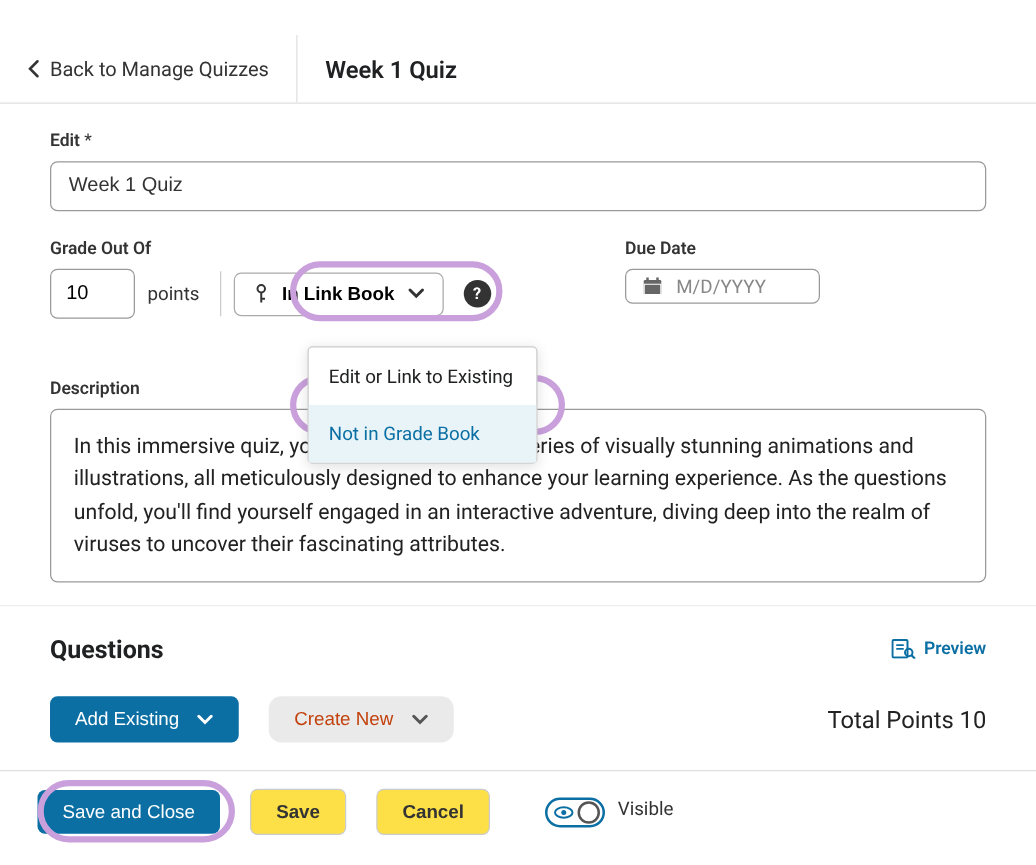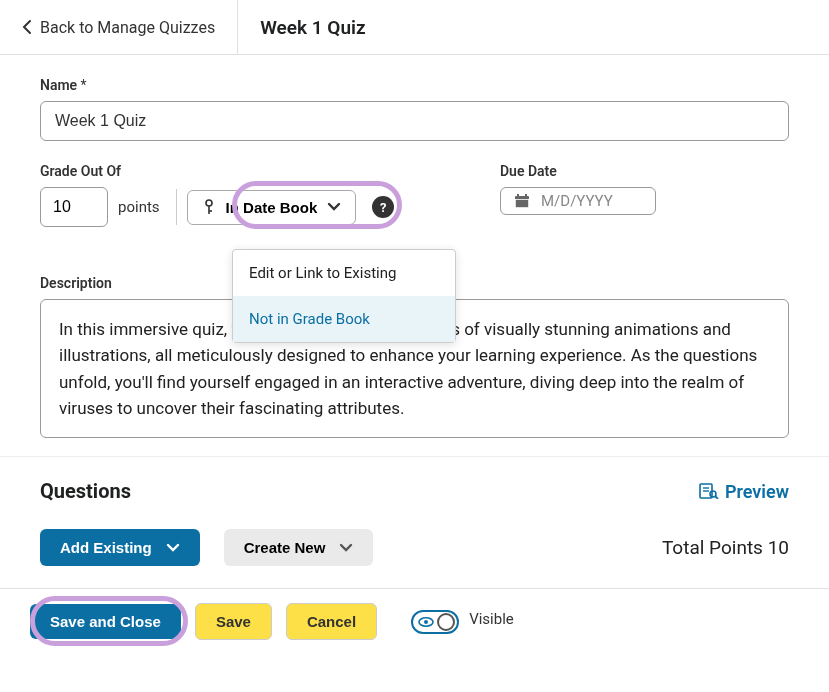--- a/index.html
+++ b/index.html
@@ -9,20 +9,21 @@
     font-size: 14px;
     color: #202122;
     background: #fff;
     width: 829px;
   }
   .topbar {
     display: flex;
     align-items: center;
     border-bottom: 1px solid #e0e0e0;
     height: 55px;
+    margin-top: 28px;
   }
   .back-link {
     display: flex;
     align-items: center;
     gap: 8px;
     padding: 0 22px;
     height: 100%;
     color: #333;
     font-size: 16px;
     border-right: 1px solid #e0e0e0;
@@ -109,22 +110,22 @@
     border-radius: 24px;
     position: absolute;
     pointer-events: none;
   }
   .hr-gradebook { left: 192px; top: -6px; width: 170px; height: 48px; }
   .hr-notin { left: 0px; top: 67px; width: 220px; height: 48px; }
   .hr-save { left: 0px; top: -8px; width: 158px; height: 50px; border-radius: 26px; }
   .dropdown-menu {
     position: absolute;
     top: 44px;
-    left: 0;
-    width: 224px;
+    left: 14px;
+    width: 184px;
     background: #fff;
     border: 1px solid #ccc;
     border-radius: 4px;
     box-shadow: 0 2px 10px rgba(0,0,0,0.12);
     z-index: 20;
   }
   .dd-wrap { position: absolute; left: 192px; top: 42px; z-index: 20; }
   .menu-item {
     padding: 14px 16px;
     font-size: 15px;
@@ -162,54 +163,54 @@
     padding: 22px 40px 10px 40px;
     border-top: 1px solid #eee;
   }
   .questions-title { font-size: 20px; font-weight: 700; }
   .preview-link {
     display: flex;
     align-items: center;
     gap: 6px;
     color: #0b6fa4;
     font-weight: 600;
-    font-size: 18px;
+    font-size: 14px;
     cursor: pointer;
     padding-left: 21px;
   }
   .q-actions {
     display: flex;
     align-items: center;
     padding: 16px 40px 22px 40px;
     gap: 24px;
   }
   .btn {
     display: inline-flex;
     align-items: center;
     gap: 14px;
     padding: 10px 20px;
     border-radius: 6px;
     border: none;
     font-size: 15px;
-    font-weight: 700;
+    font-weight: 400;
     cursor: pointer;
   }
   .btn-primary { background: #0b6fa4; color: #fff; }
-  .btn-secondary { background: #eaeaea; color: #000000; }
+  .btn-secondary { background: #eaeaea; color: #c2410c; border-radius: 10px; }
   .total-points {
     margin-left: auto;
     font-size: 19px;
     color: #222;
   }
   .footer-bar {
     border-top: 1px solid #e0e0e0;
     padding: 14px 30px;
     display: flex;
     align-items: center;
-    gap: 14px;
+    gap: 24px;
     position: relative;
   }
   .footer-bar .btn { padding: 9px 20px; }
   .btn-outline {
     background: #fde047;
     border: 1px solid #ccc;
     color: #333;
     font-weight: 600;
   }
   .toggle-wrap {
@@ -252,39 +253,39 @@
     <svg width="10" height="16" viewBox="0 0 10 16">
         <path d="M8 2 L2 8 L8 14" stroke="#333" stroke-width="2" fill="none" stroke-linecap="round"></path>
       </svg>
     <span>Back to Manage Quizzes</span>
   </div>
   <div class="page-title">Week 1 Quiz</div>
 </div>
 
 <div class="form-area">
   <div class="field-label">
-    <span>Name</span>
+    <span>Edit</span>
     <span class="req">*</span>
   </div>
   <input class="name-input" value="Week 1 Quiz" style="">
 
   <div class="row">
     <div class="col" style="min-width:400px;">
       <div class="field-label">Grade Out Of</div>
       <div class="grade-line">
         <input class="points-input" value="10" style="">
         <span class="points-label">points</span>
         <div class="divider-v"></div>
         <button class="gradebook-btn">
           <svg width="14" height="16" viewBox="0 0 14 16">
               <circle cx="7" cy="4" r="3" fill="none" stroke="#333" stroke-width="1.6"></circle>
               <line x1="7" y1="7" x2="7" y2="15" stroke="#333" stroke-width="1.6"></line>
               <line x1="7" y1="12" x2="10" y2="12" stroke="#333" stroke-width="1.6"></line>
             </svg>
-          <span>In Date Book</span>
+          <span>In Link Book</span>
           <svg width="14" height="10" viewBox="0 0 14 10">
               <path d="M2 2 L7 7 L12 2" stroke="#333" stroke-width="2.4" fill="none" stroke-linecap="round"></path>
             </svg>
         </button>
         <div class="help-circle">?</div>
         <div class="highlight-ring hr-gradebook"></div>
       </div>
 
       <div class="dd-wrap">
         <div class="dropdown-menu">

